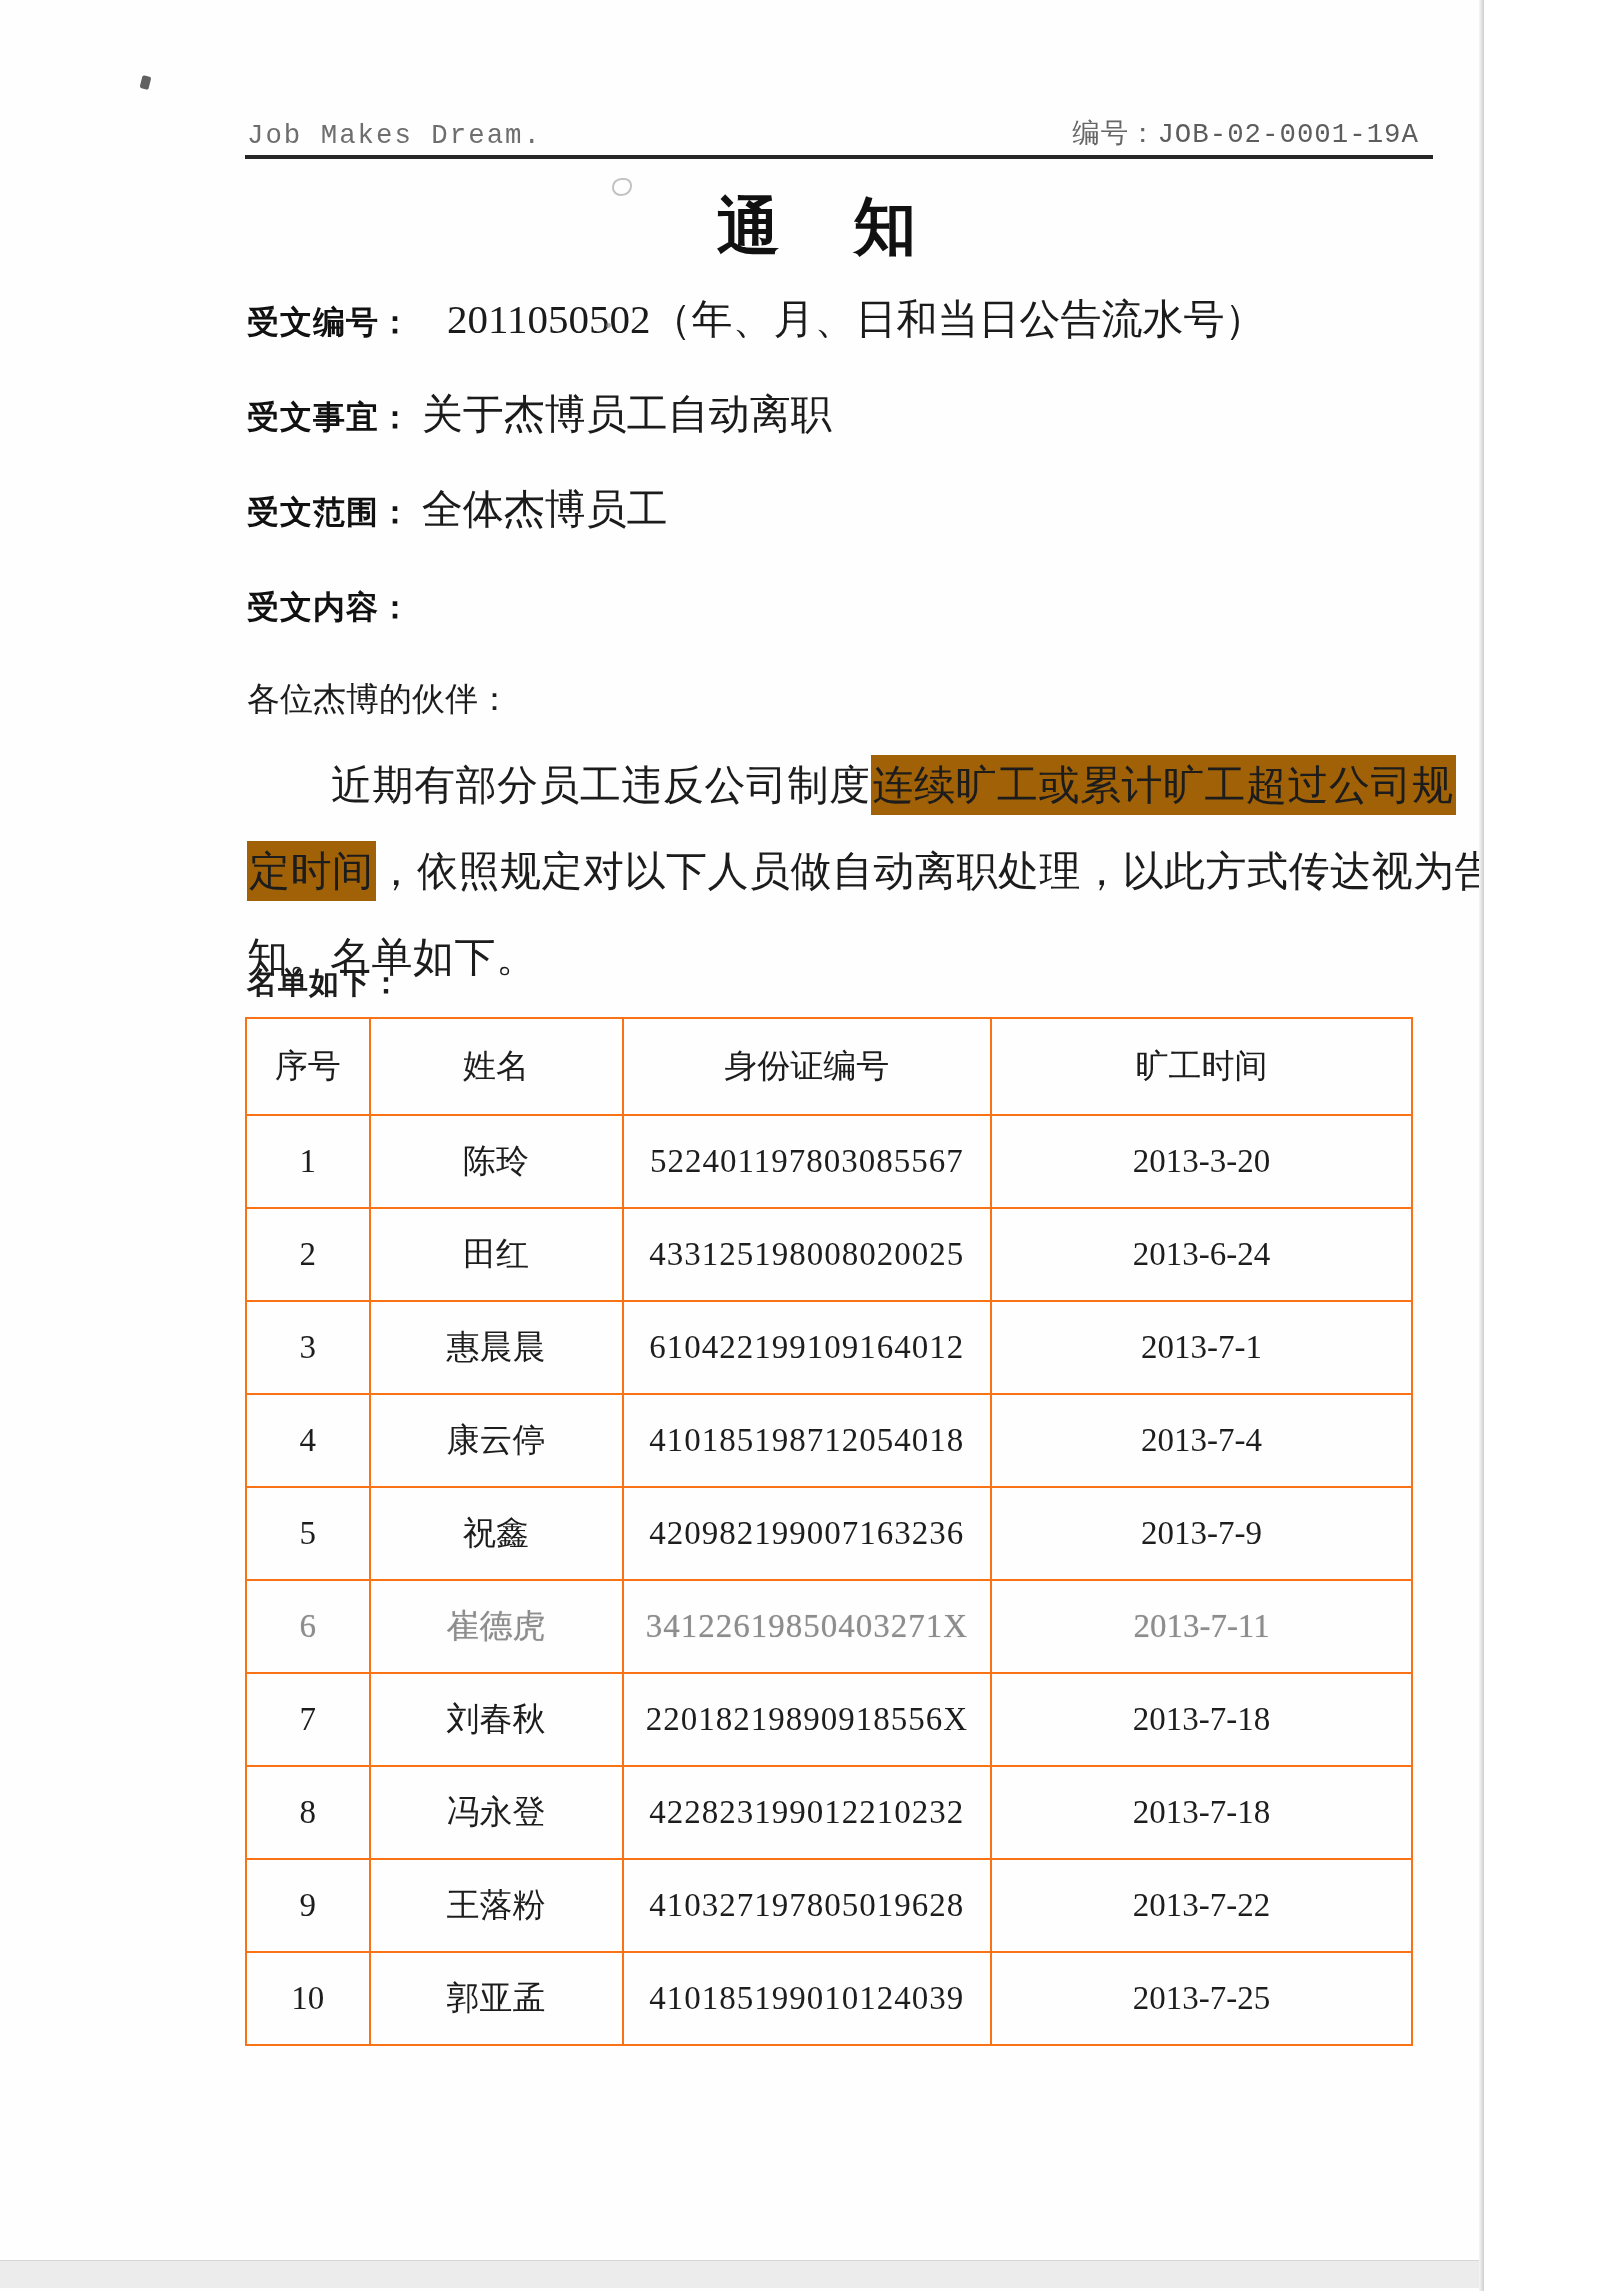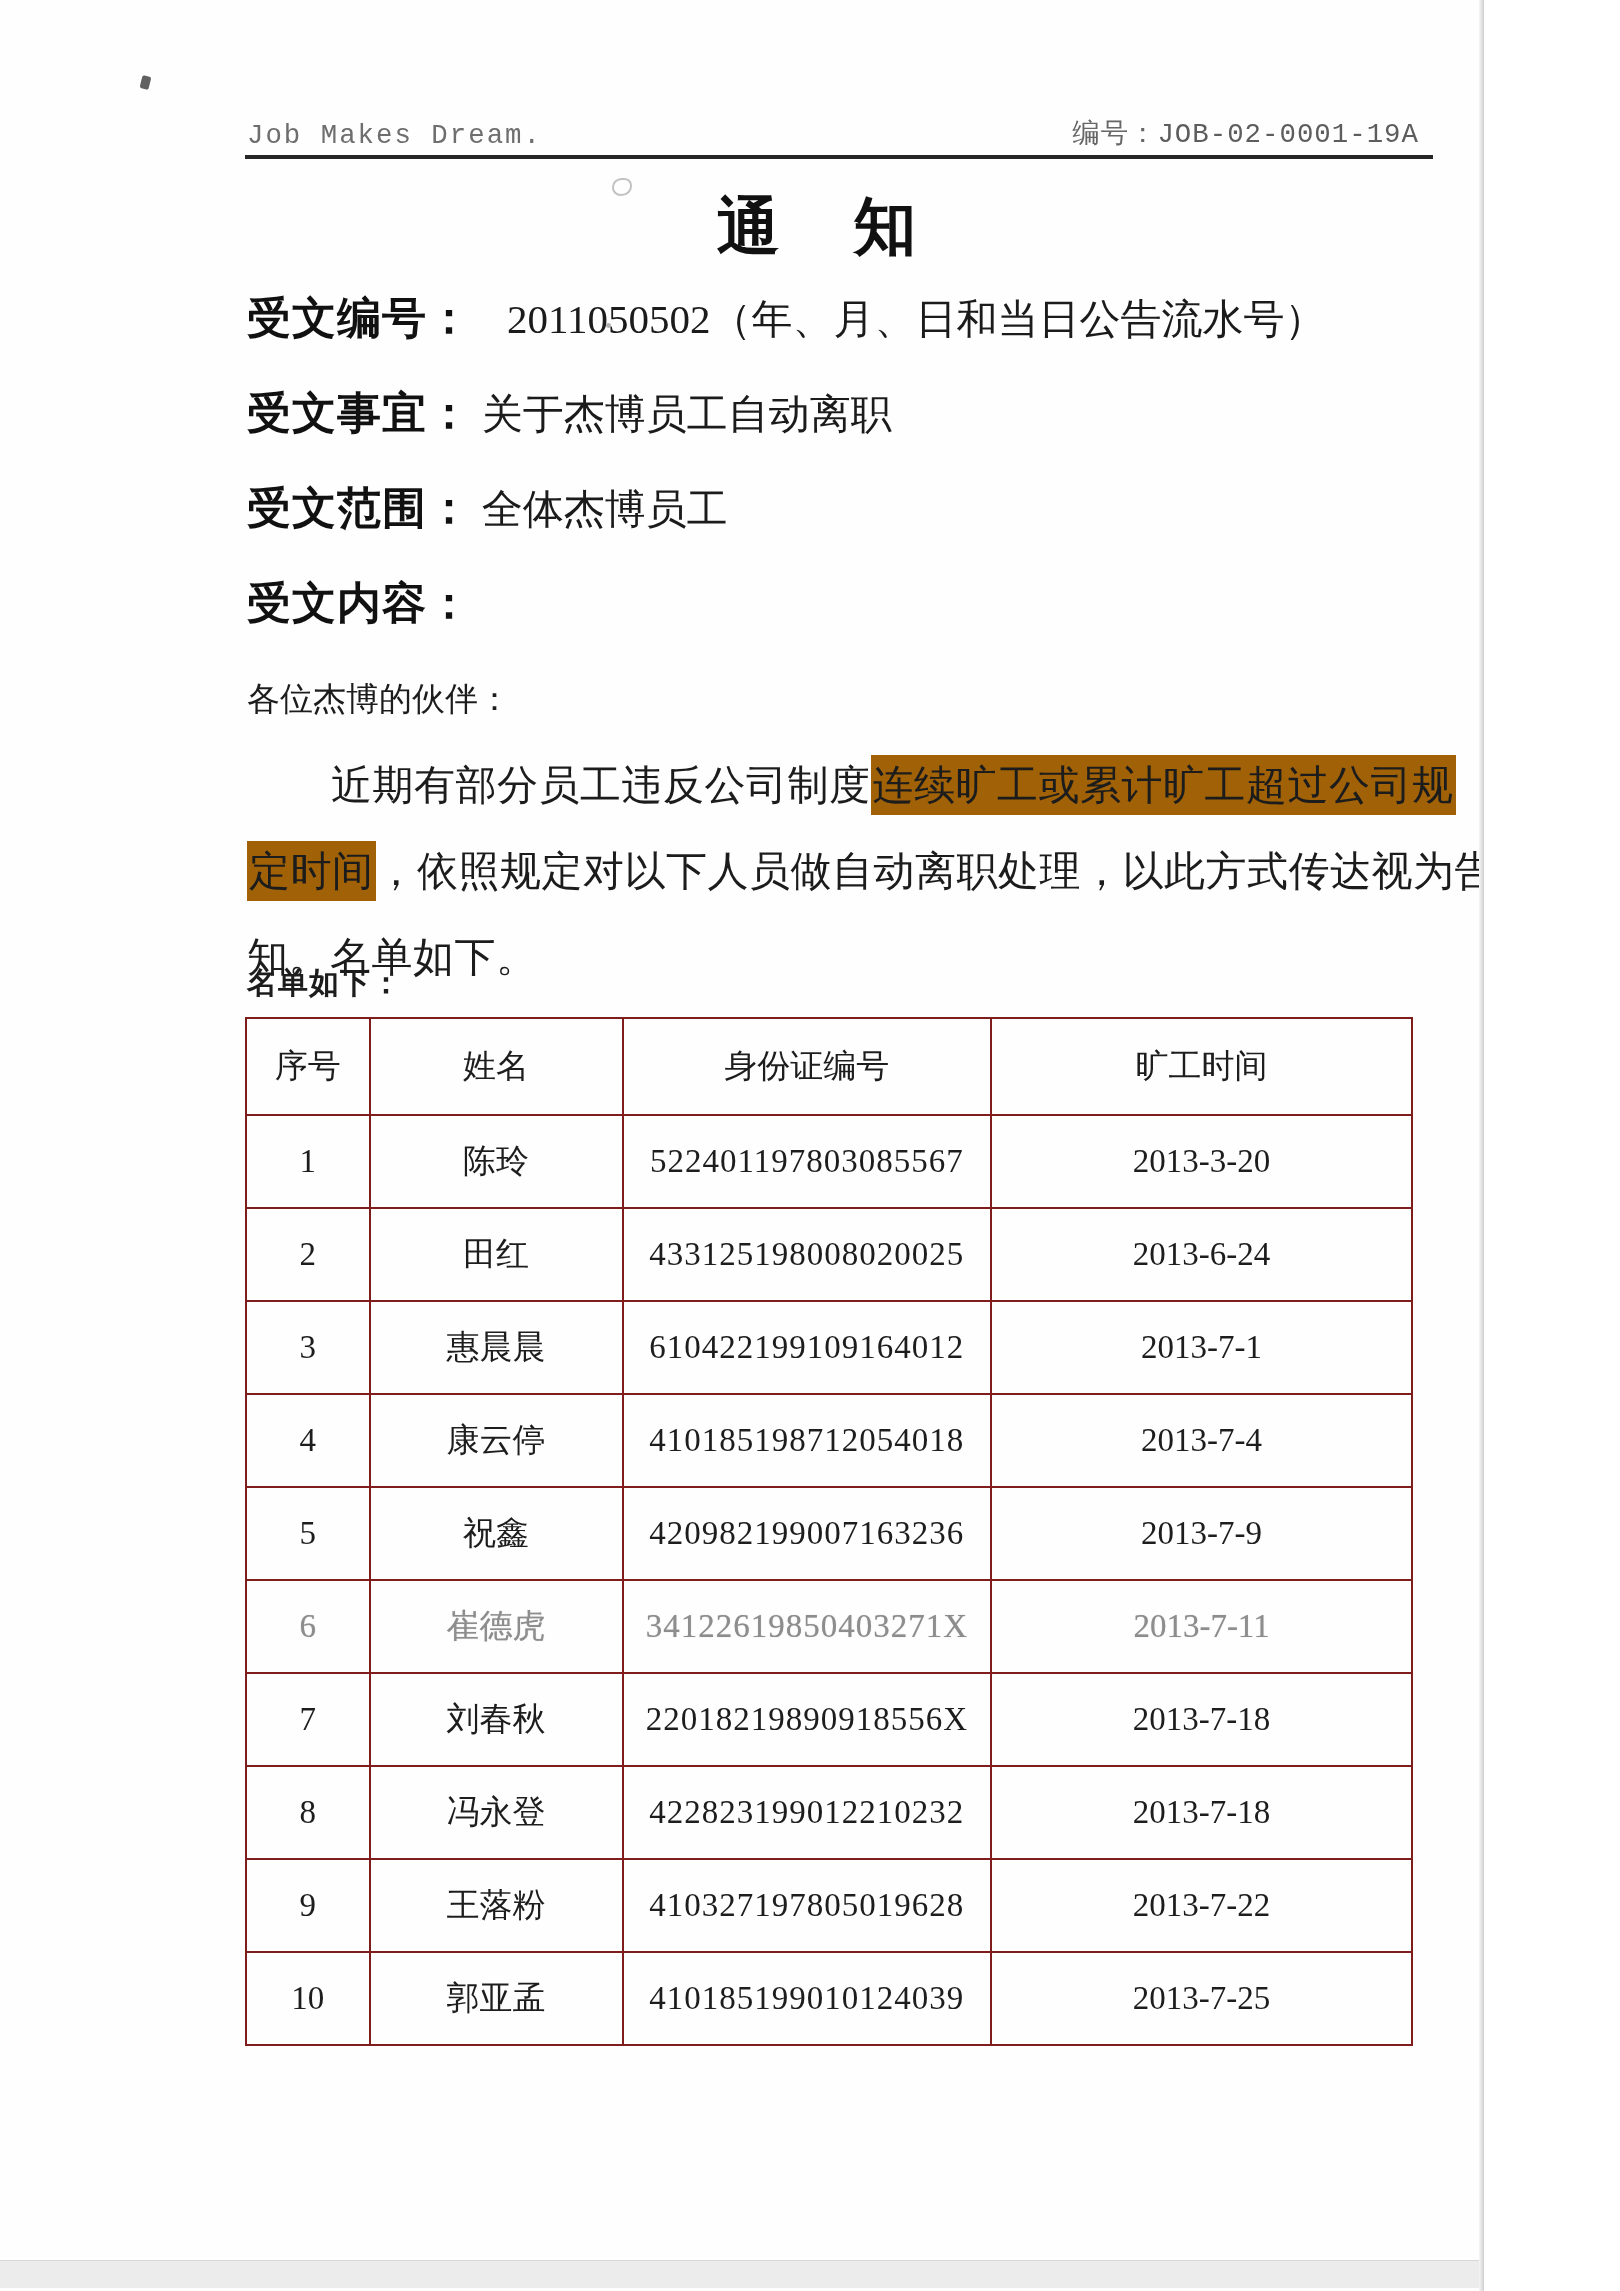--- a/index.html
+++ b/index.html
@@ -20,35 +20,35 @@
   .doc-no .cjk{font-family:"Liberation Serif","DejaVu Serif",serif;color:#666;}
   .header-rule{position:absolute;left:245px;top:155px;width:1188px;height:3.9px;background:#262626;}
 
   
   .doc-title{position:absolute;left:245px;top:184px;width:1172px;text-align:center;
     font-size:63px;font-weight:bold;letter-spacing:29px;color:#111;}
 
   
   .content{position:absolute;left:247px;top:276px;width:1174px;}
   .field-row{line-height:86px;white-space:nowrap;}
-  .field-label{font-weight:bold;font-size:44px;color:#111;letter-spacing:1px;}
+  .field-label{font-weight:bold;font-size:32px;color:#111;letter-spacing:1px;}
   .field-value{font-size:41px;color:#1b1b1b;margin-left:9.8px;}
   .field-row.first .field-value{margin-left:35px;}
   .salutation{line-height:86px;font-size:33px;}
   .para-line{line-height:86px;font-size:41px;letter-spacing:0.5px;white-space:nowrap;}
   .para-line.indent{padding-left:84px;}
   .hl{background:#a16207;padding:6.9px 2px;}
 
   
   .list-label{position:absolute;left:247px;top:963px;font-size:30px;font-weight:bold;letter-spacing:1px;}
   table.roster{position:absolute;left:245px;top:1017px;width:1168px;
     border-collapse:collapse;table-layout:fixed;}
   table.roster{border:2.9px solid #2b2b2b;}
   table.roster th,table.roster td{
-    border:2px solid #7f1d1d;text-align:center;vertical-align:middle;
+    border:2px solid #f97316;text-align:center;vertical-align:middle;
     font-size:33px;font-weight:normal;color:#1d1d1d;padding:0;}
   table.roster th{height:95px;}
   table.roster td{height:91px;}
   td.cell-id{letter-spacing:1px;font-size:32px;}
   td.cell-no,{font-size:31px;}
   tr.faded td{color:#8d8d8d;text-shadow:0 0 1px #b5b5b5;}
 
   
   .scan-bottom{position:absolute;left:0;top:2260px;width:1620px;height:27.4px;
     background:#ececec;border-top:1px solid #d7d7d7;}

